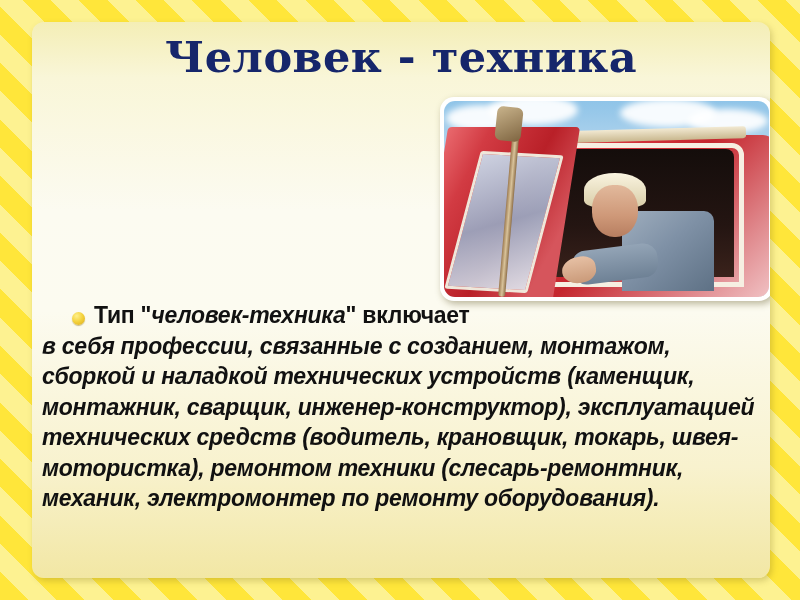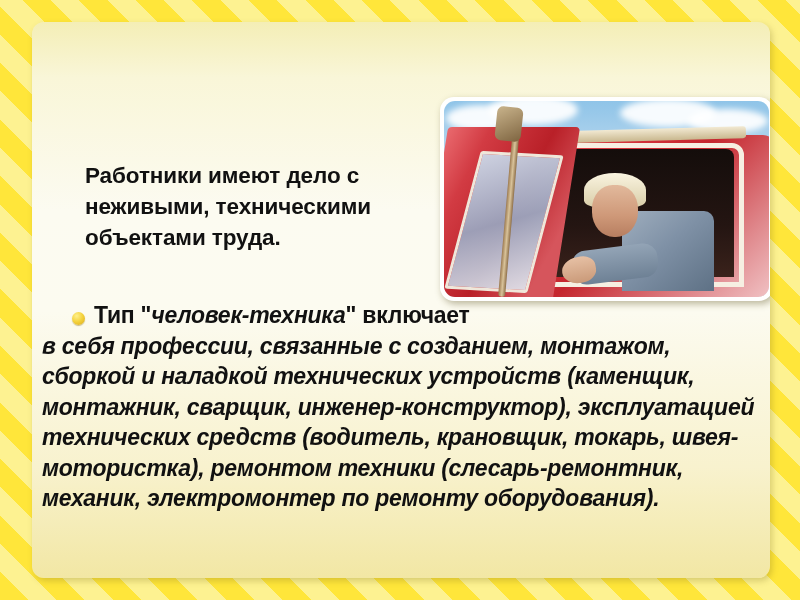--- a/index.html
+++ b/index.html
@@ -243,20 +243,21 @@
     font-style: italic;
   }
 </style>
 </head>
 <body>
 
 <div id="slide">
 
   <div id="content-panel">
 
+    <div id="slide-title">Человек - техника</div>
 
     <div id="photo-frame">
       <div id="photo-inner">
         <div class="cloud" style="left:2px;top:4px;width:70px;height:26px;"></div>
         <div class="cloud" style="left:44px;top:-6px;width:90px;height:30px;"></div>
         <div class="cloud" style="left:176px;top:-2px;width:96px;height:28px;"></div>
         <div class="cloud" style="left:244px;top:8px;width:80px;height:24px;"></div>
 
         <div id="cab-body"></div>
         <div id="cab-rail"></div>
@@ -269,21 +270,20 @@
         <div id="driver-arm"></div>
         <div id="driver-hand"></div>
 
         <div id="door-panel"></div>
         <div id="door-glass"></div>
         <div id="mirror-arm"></div>
         <div id="mirror-head"></div>
       </div>
     </div>
 
-    <div id="intro-paragraph">Работники имеют дело с неживыми, техническими объектами труда.</div>
 
     <div id="bullet-block">
       <span id="bullet-marker"></span>
       <div id="bullet-paragraph">
         <span>Тип "</span><span class="q">человек-техника</span><span>" включает</span>
         <div id="bullet-rest">в себя профессии, связанные с созданием, монтажом, сборкой и наладкой технических устройств (каменщик, монтажник, сварщик, инженер-конструктор), эксплуатацией технических средств (водитель, крановщик, токарь, швея-мотористка), ремонтом техники (слесарь-ремонтник, механик, электромонтер по ремонту оборудования).</div>
       </div>
     </div>
 
   </div>

